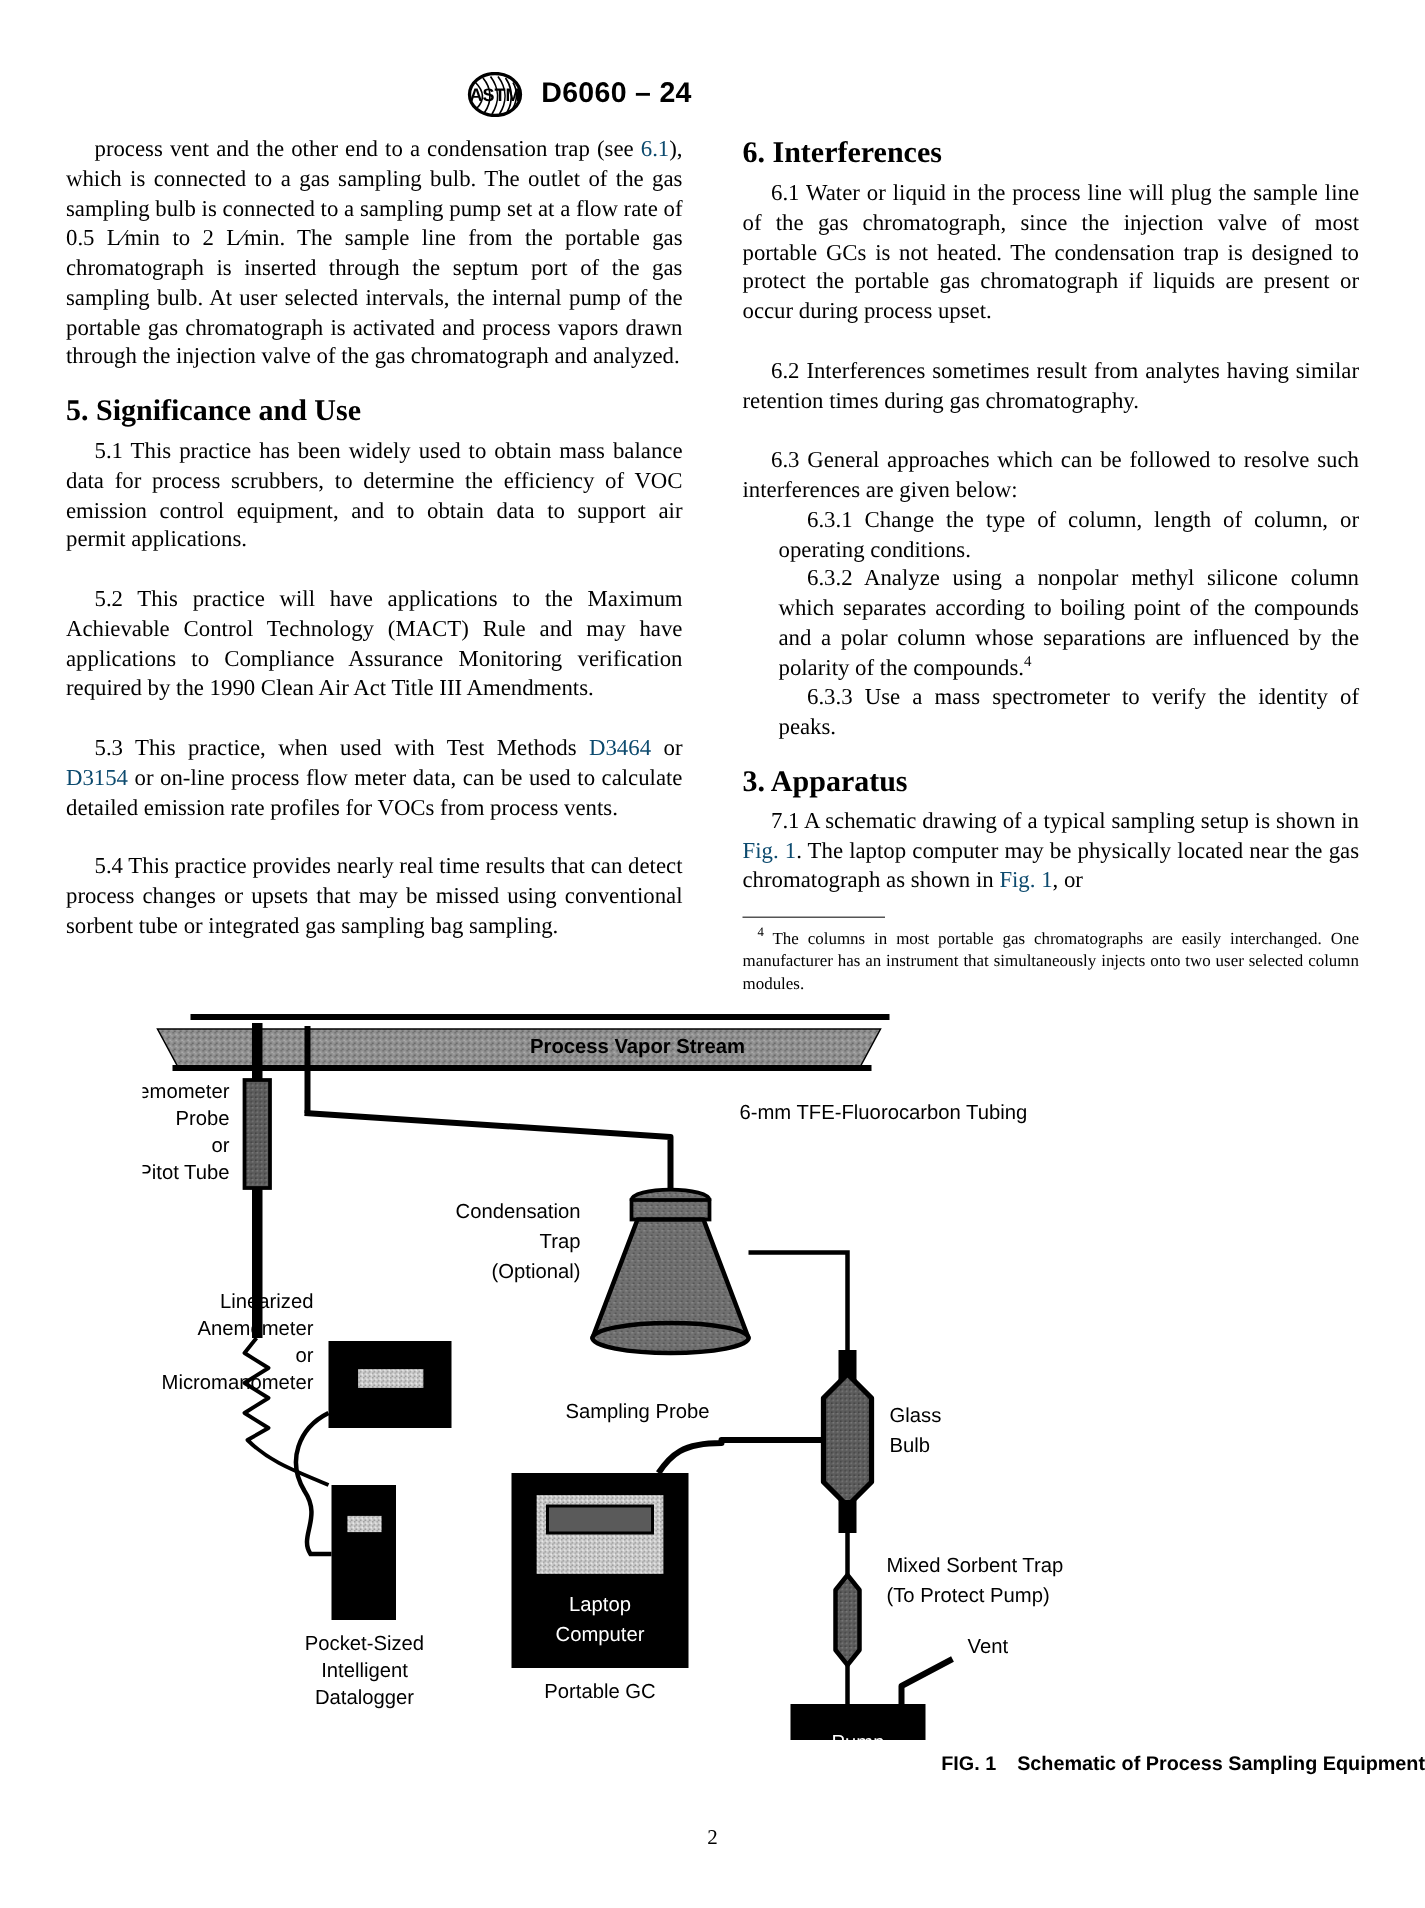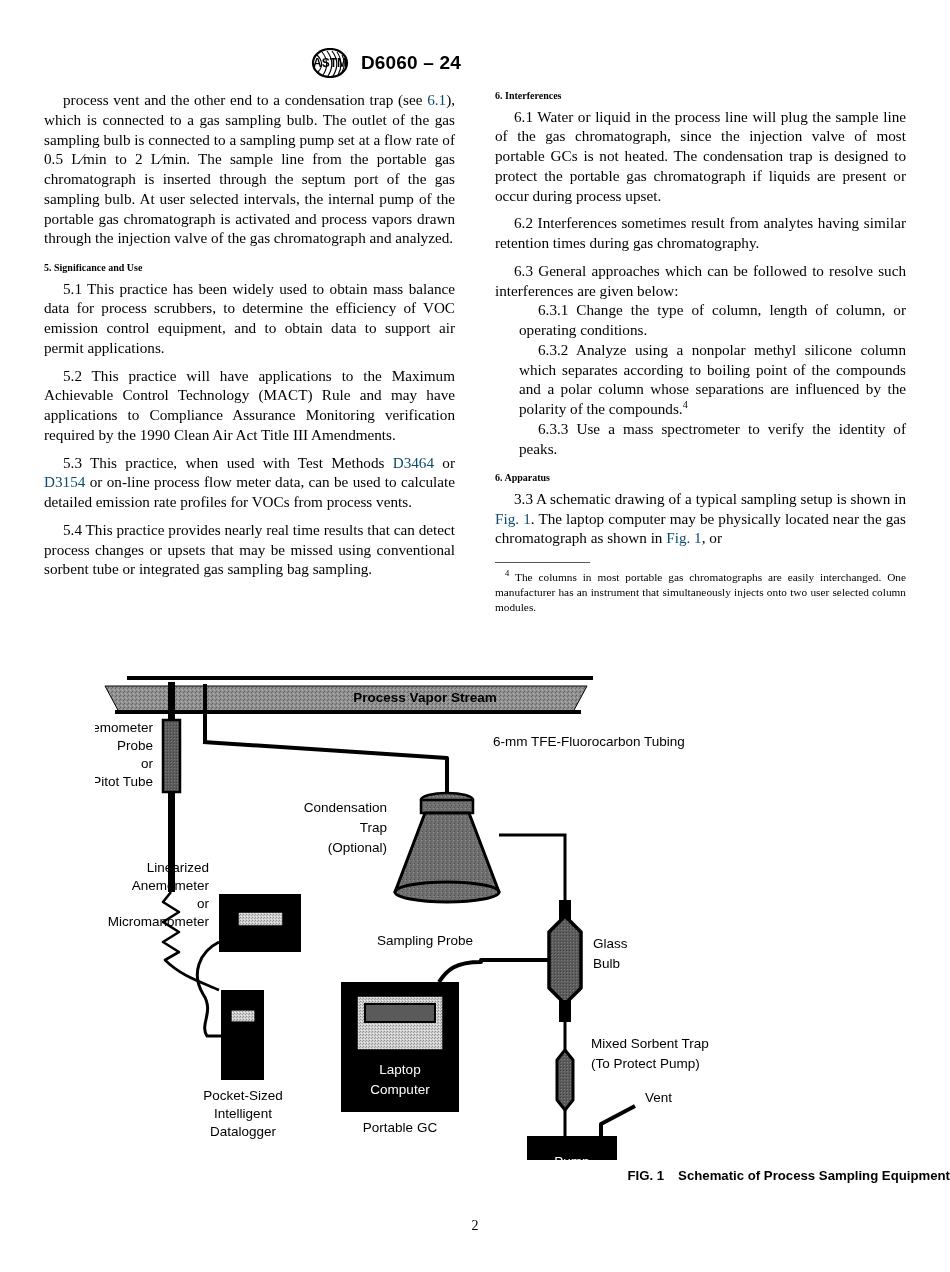--- a/index.html
+++ b/index.html
@@ -47,36 +47,36 @@
     left: 44px;
     width: 862px;
     display: flex;
     gap: 40px;
   }
   .col { width: 411px; }
 
   h2.sec-head {
     font-family: "Liberation Serif", "DejaVu Serif", serif;
     font-weight: bold;
-    font-size: 10px;
+    font-size: 20px;
     margin: 14px 0 4px 0;
     line-height: 1.25;
   }
   h2.sec-head.first { margin-top: 0; }
 
   p.para {
     margin: 0 0 0 0;
     font-size: 15.2px;
     line-height: 1.30;
     text-align: justify;
     text-justify: inter-word;
     text-indent: 19px;
     hyphens: none;
   }
-  p.para.spaced { margin-top: 8px; }
+  p.para.spaced { margin-top: 20px; }
   p.para.tight  { margin-top: 0px; margin-left: 24px; }
 
   .xref { color: #0c4a6e; }
   sup.fn { font-size: 10px; vertical-align: super; line-height: 0; }
 
   .fn-rule {
     width: 95px;
     height: 1px;
     background: #555;
     margin: 14px 0 7px 0;
@@ -155,22 +155,22 @@
   <div class="col">
 
     <h2 class="sec-head first">6.  Interferences</h2>
     <p class="para">6.1 Water or liquid in the process line will plug the sample line of the gas chromatograph, since the injection valve of most portable GCs is not heated. The condensation trap is designed to protect the portable gas chromatograph if liquids are present or occur during process upset.</p>
     <p class="para spaced">6.2 Interferences sometimes result from analytes having similar retention times during gas chromatography.</p>
     <p class="para spaced">6.3 General approaches which can be followed to resolve such interferences are given below:</p>
     <p class="para tight">6.3.1 Change the type of column, length of column, or operating conditions.</p>
     <p class="para tight"><span>6.3.2 Analyze using a nonpolar methyl silicone column which separates according to boiling point of the compounds and a polar column whose separations are influenced by the polarity of the compounds.</span><sup class="fn">4</sup></p>
     <p class="para tight">6.3.3 Use a mass spectrometer to verify the identity of peaks.</p>
 
-    <h2 class="sec-head">6.  Apparatus</h2>
-    <p class="para"><span>3.3 A schematic drawing of a typical sampling setup is shown in </span><span class="xref">Fig. 1</span><span>. The laptop computer may be physically located near the gas chromatograph as shown in </span><span class="xref">Fig. 1</span><span>, or</span></p>
+    <h2 class="sec-head">3.  Apparatus</h2>
+    <p class="para"><span>7.1 A schematic drawing of a typical sampling setup is shown in </span><span class="xref">Fig. 1</span><span>. The laptop computer may be physically located near the gas chromatograph as shown in </span><span class="xref">Fig. 1</span><span>, or</span></p>
 
     <div class="fn-rule"></div>
     <p class="footnote"><sup>4</sup><span> The columns in most portable gas chromatographs are easily interchanged. One manufacturer has an instrument that simultaneously injects onto two user selected column modules.</span></p>
   </div>
 </div>
 
 <div class="figure-wrap">
   <svg class="figure-svg" width="760" height="500" viewBox="0 0 760 500">
     <defs>
       <pattern id="noiseGrey" width="4" height="4" patternUnits="userSpaceOnUse">

